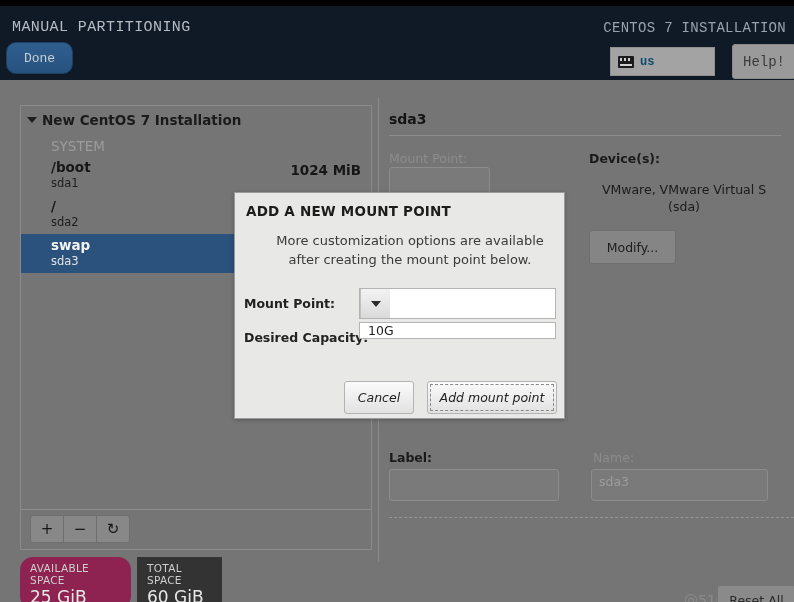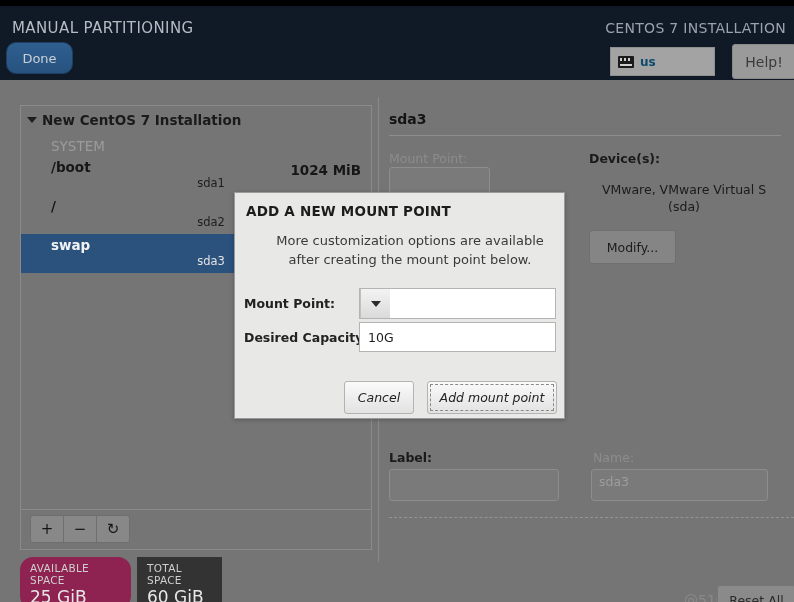--- a/index.html
+++ b/index.html
@@ -19,20 +19,21 @@
   
   .topstrip {
     position: absolute; left: 0; top: 0; width: 794px; height: 6px;
     background: #000000;
   }
 
   
   .header {
     position: absolute; left: 0; top: 6px; width: 794px; height: 74px;
     background: #101926;
+    font-family: Liberation Mono, monospace;
   }
   .header-title {
     position: absolute; left: 12px; top: 13px;
     font-size: 15px; letter-spacing: .4px;
     color: #b6bcc4;
   }
   .header-product {
     position: absolute; right: 8px; top: 14px;
     font-size: 14px; letter-spacing: .3px;
     color: #9aa3ad;
@@ -134,21 +135,20 @@
   }
   .part-row.selected { background: #2b527d; }
   .part-mount {
     font-size: 13.5px; font-weight: bold; color: #161616;
     line-height: 17px;
   }
   .part-row.selected .part-mount { color: #f2f2f2; }
   .part-dev {
     font-size: 11.5px; color: #1d1d1d;
     line-height: 15px;
-    text-align: center;
   }
   .part-row.selected .part-dev { color: #e2e2e2; }
   .part-size {
     position: absolute; right: 10px; top: 6px;
     font-size: 13.5px; font-weight: bold; color: #161616;
   }
 
   .btnbar {
     position: absolute; left: 20px; top: 413px;
     width: 352px; height: 40px;
@@ -297,21 +297,21 @@
     display: flex; align-items: center; justify-content: center;
   }
   .caret {
     width: 0; height: 0;
     border-left: 5px solid transparent;
     border-right: 5px solid transparent;
     border-top: 6px solid #2b2b2b;
   }
   .dlg-text {
     position: absolute; left: 124px; top: 129px;
-    width: 197px; height: 30px;
+    width: 197px; height: 17px;
     border: 1px solid #b4b4b4;
     background: #ffffff;
     box-sizing: border-box;
     display: flex; align-items: center;
     padding-left: 8px;
     font-size: 12.5px; color: #1c1c1c;
     cursor: text;
   }
   .dlg-btn {
     position: absolute; top: 188px;

